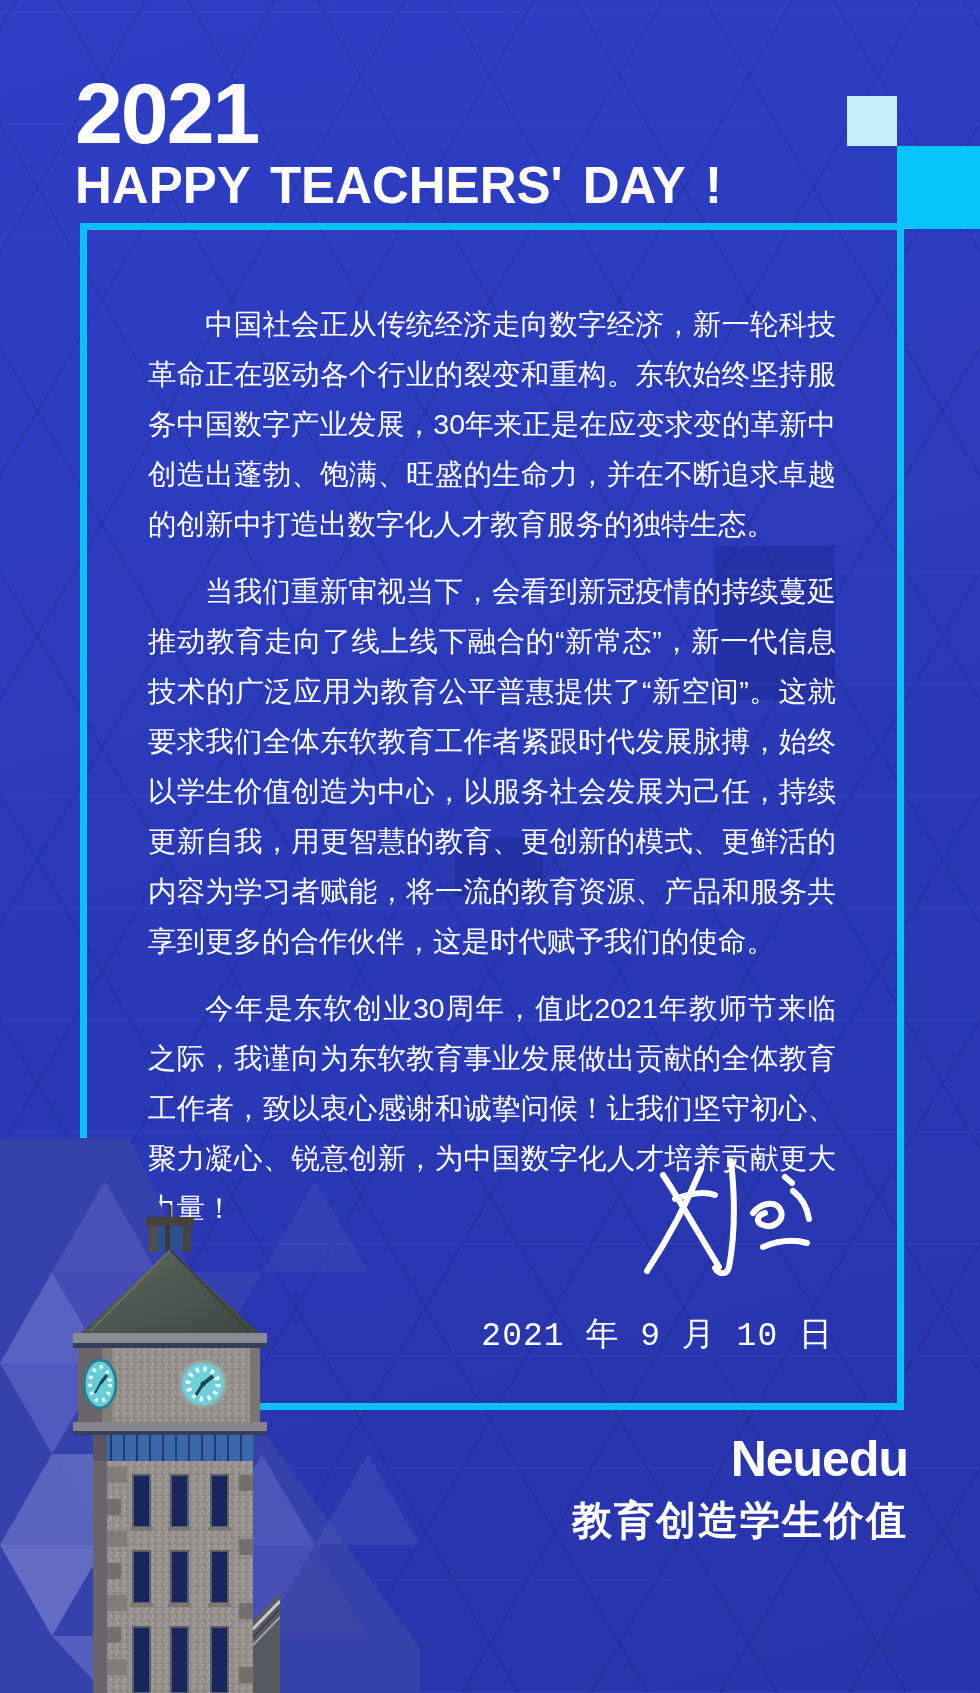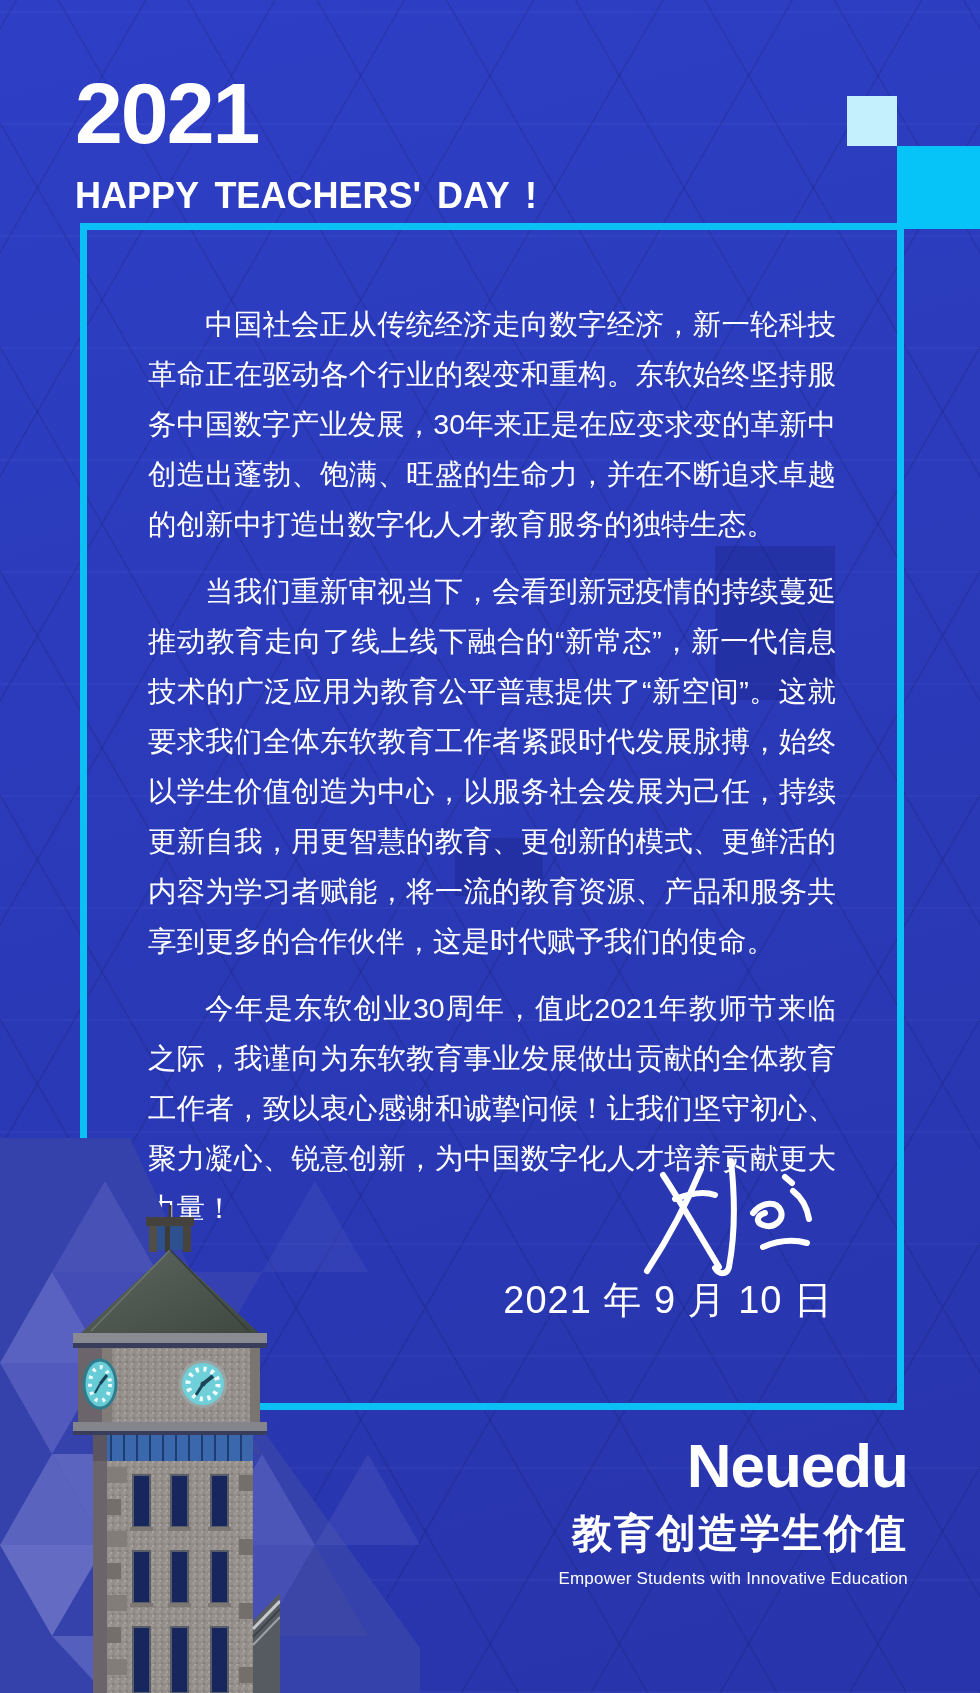--- a/index.html
+++ b/index.html
@@ -11,44 +11,44 @@
   
   .bg-mesh{
     position:absolute;inset:0;z-index:1;pointer-events:none;
     background:
       repeating-linear-gradient(60deg, rgba(12,18,80,0.14) 0 2px, transparent 2px 112px),
       repeating-linear-gradient(-60deg, rgba(12,18,80,0.14) 0 2px, transparent 2px 112px),
       repeating-linear-gradient(0deg, rgba(150,170,255,0.05) 0 2px, transparent 2px 112px);
   }
   .header{position:absolute;left:75px;top:70px;z-index:6;color:#fff;}
   .year{font-size:86px;font-weight:bold;letter-spacing:-2px;line-height:1;}
-  .title{font-size:36px;font-weight:bold;letter-spacing:0px;margin-top:19px;word-spacing:6px;}
+  .title{font-size:51px;font-weight:bold;letter-spacing:0px;margin-top:0;word-spacing:6px;}
   .sq-light{position:absolute;left:847px;top:96px;width:50px;height:50px;background:#c4f0fd;z-index:5;}
   .sq-cyan{position:absolute;left:897px;top:146px;width:83px;height:83px;background:#06c3f8;z-index:5;}
   .letter-box{
     position:absolute;left:80px;top:223px;width:810px;height:1173px;
     border:7px solid #0ac0f4;z-index:4;
   }
   .shade{position:absolute;background:rgba(10,16,90,0.20);z-index:1;}
   .shade1{left:628px;top:316px;width:120px;height:154px;}
   .shade2{left:368px;top:608px;width:88px;height:58px;}
   .letter-text{
     position:absolute;left:0;top:0;width:100%;box-sizing:border-box;
     padding:52px 44px 0 44px;z-index:2;
     color:#ffffff;font-size:28.5px;line-height:50px;
     text-align:justify;
   }
   .letter-text p{margin:17px;text-indent:2em;}
   .signature{position:absolute;left:548px;top:925px;z-index:3;}
   .letter-date{
-    position:absolute;right:64px;top:1045px;z-index:3;
-    color:#fff;font-size:38px;letter-spacing:1px;
+    position:absolute;right:64px;top:1082px;z-index:3;
+    color:#fff;font-size:33px;letter-spacing:1px;font-family:Liberation Mono, monospace;
   }
   .brand{position:absolute;right:72px;top:1432px;width:520px;text-align:right;z-index:6;color:#fff;}
-  .brand-logo{font-size:62px;font-weight:bold;letter-spacing:-1px;line-height:1.1;}
+  .brand-logo{font-size:50px;font-weight:bold;letter-spacing:-1px;line-height:1.1;}
   .brand-zh{font-size:40px;font-weight:bold;letter-spacing:2px;margin-top:6px;}
   .brand-en{font-size:17px;letter-spacing:0.2px;margin-top:8px;font-weight:normal;}
   .facets{position:absolute;left:0;top:1033px;z-index:5;pointer-events:none;}
   .tower{position:absolute;left:45px;top:1113px;z-index:7;}
 </style>
 </head>
 <body>
 
 <div id="poster">
 
@@ -216,16 +216,15 @@
 
     <polygon points="208,508 235,480 235,580 208,580" fill="#565b62"></polygon>
     <line x1="208" y1="516" x2="235" y2="488" stroke="#c7c8ca" stroke-width="3"></line>
     <line x1="208" y1="524" x2="235" y2="496" stroke="#3f444b" stroke-width="2"></line>
     <line x1="208" y1="532" x2="235" y2="504" stroke="#9fa1a5" stroke-width="2"></line>
   </svg>
 
   <div class="brand">
     <div class="brand-logo">Neuedu</div>
     <div class="brand-zh">教育创造学生价值</div>
-    <div class="brand-en">Empower Students with Innovative Education</div>
   </div>
 
 </div>
 
 </body></html>

